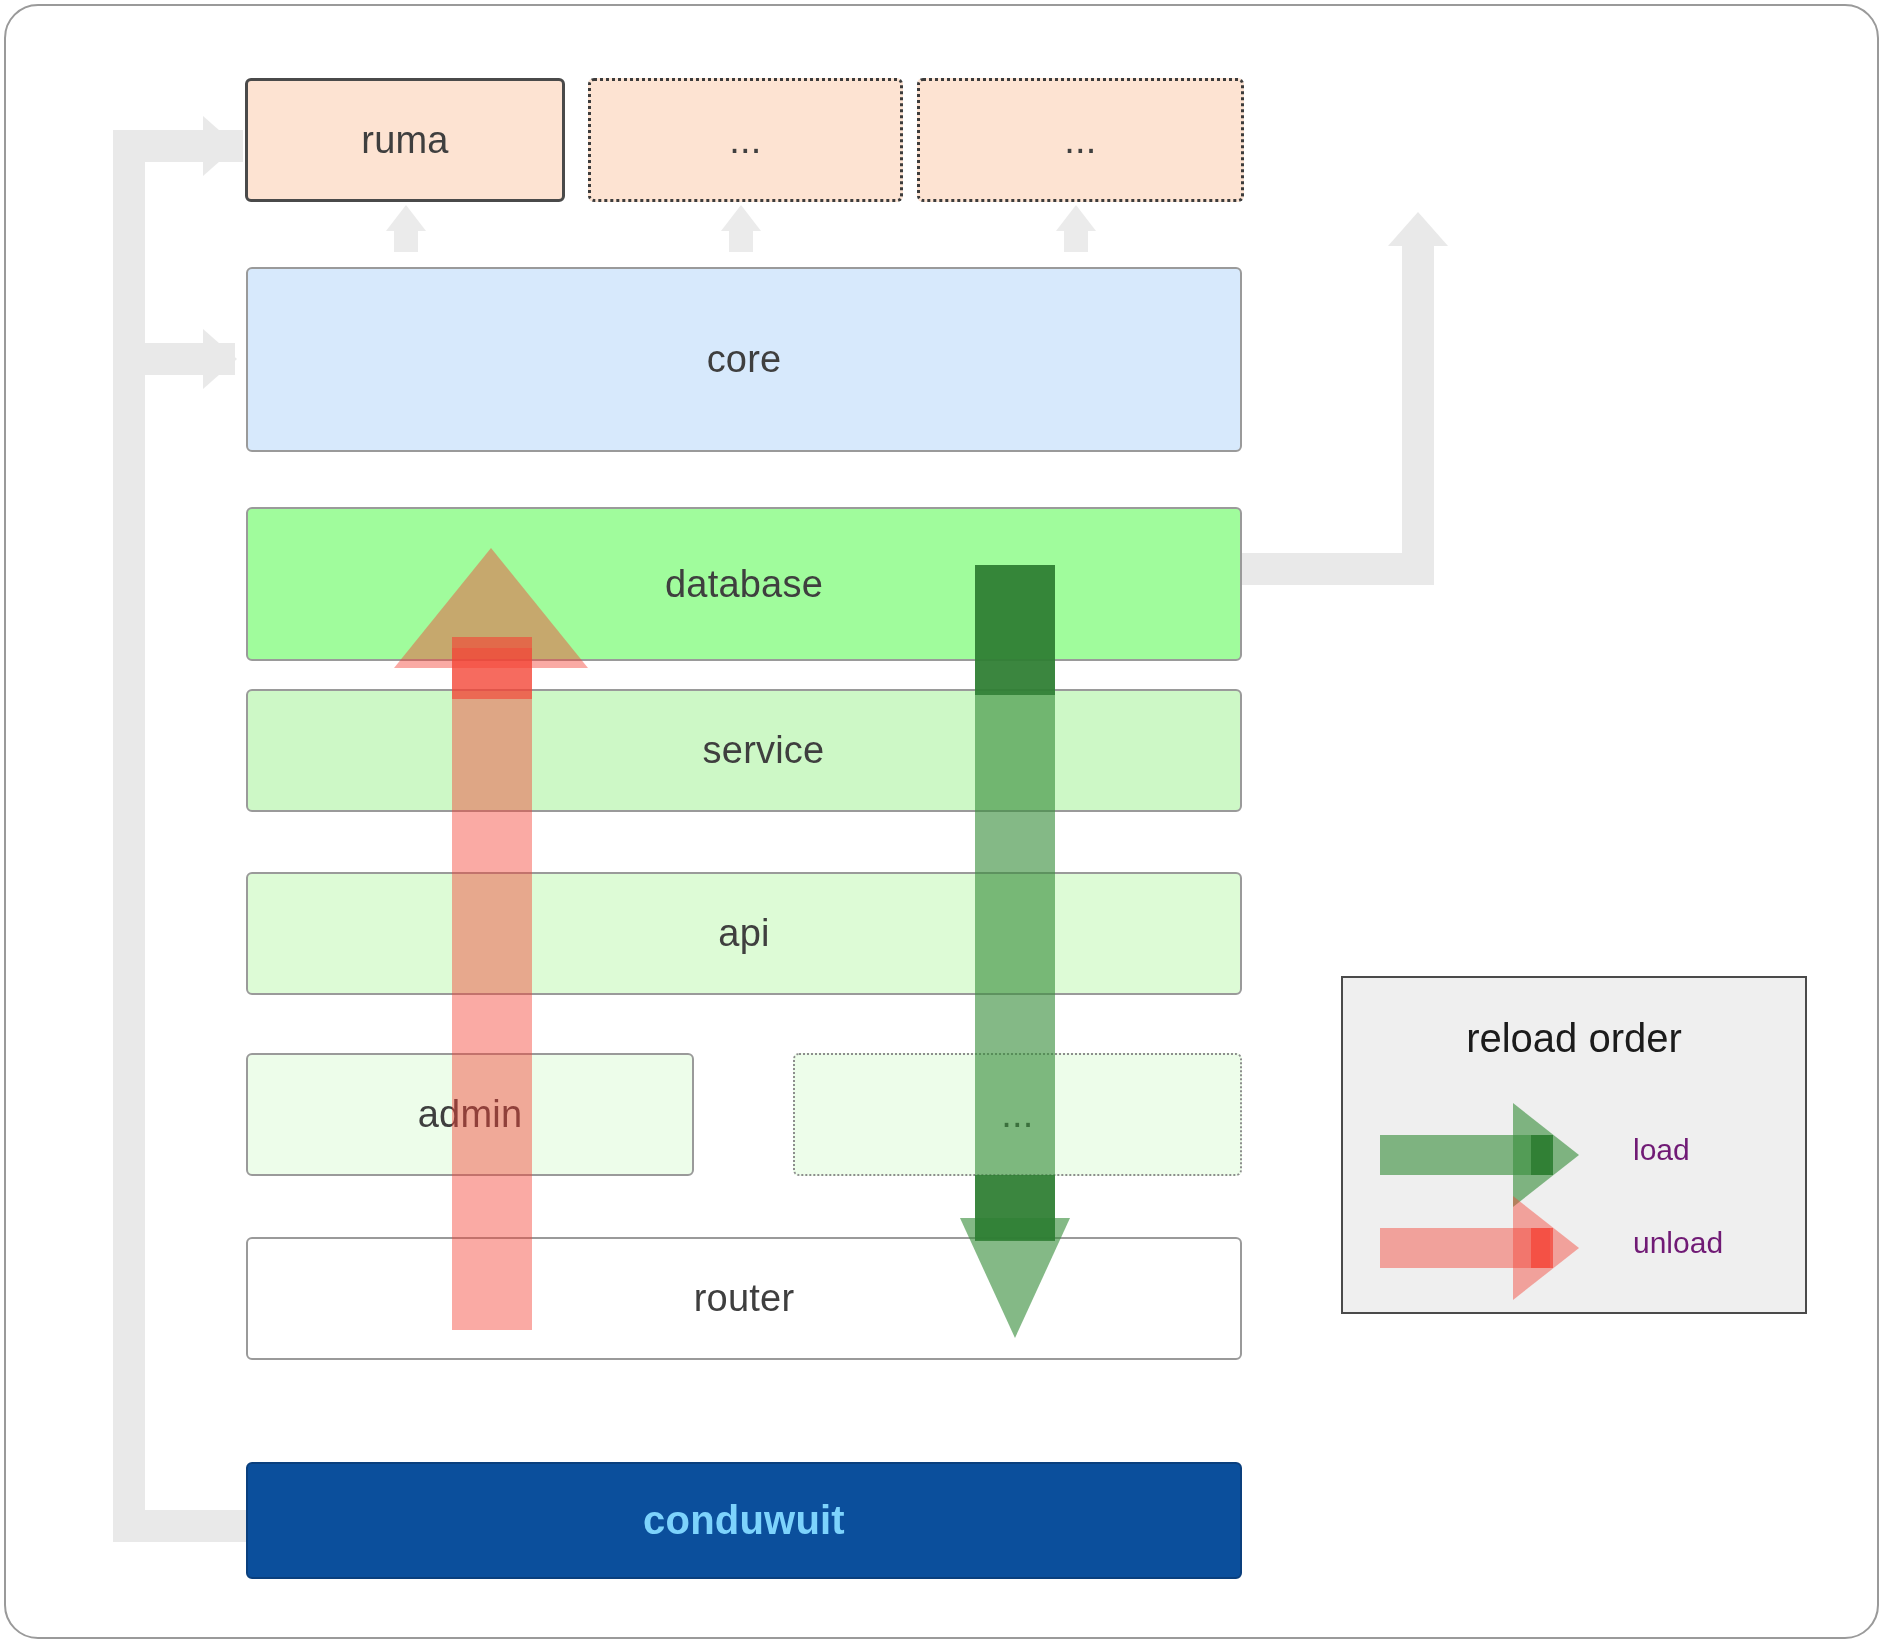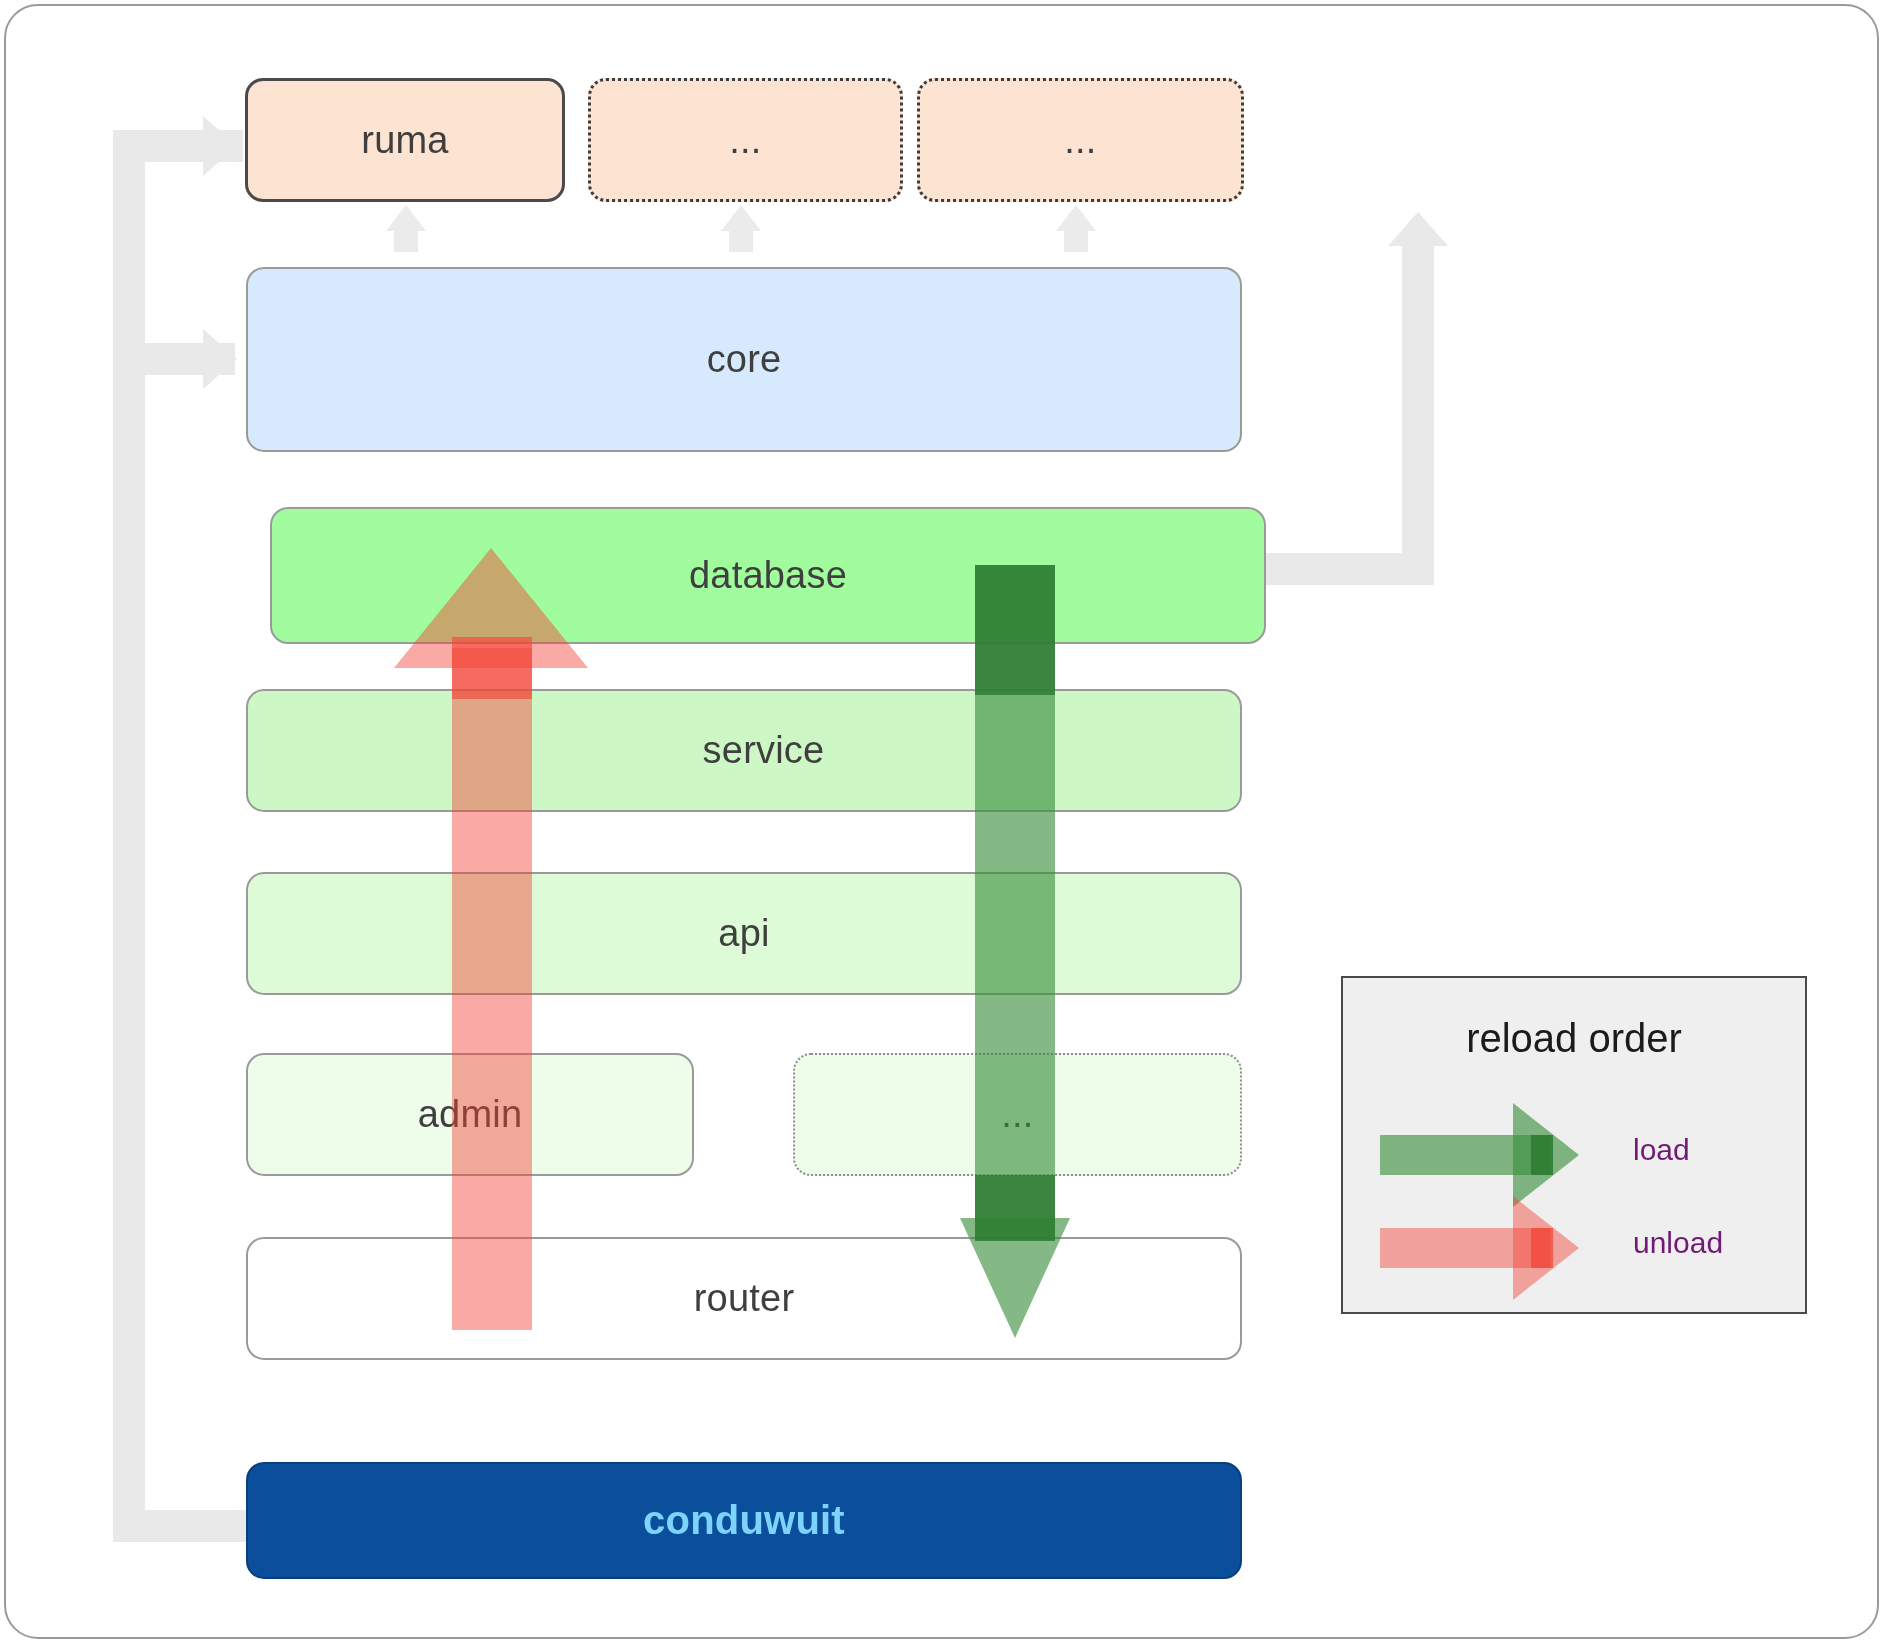--- a/index.html
+++ b/index.html
@@ -23,21 +23,21 @@
     border-radius: 34px;
     background: #ffffff;
   }
 
   
   .node {
     position: absolute;
     display: flex;
     align-items: center;
     justify-content: center;
-    border-radius: 18px;
+    border-radius: 6px;
     font-size: 38px;
     color: #3f3f3f;
     letter-spacing: .2px;
     z-index: 3;
   }
   .node.dotted { border-style: dotted !important; border-width: 3px !important; }
 
   .node .lbl { position: relative; z-index: 6; }
 
   
@@ -153,21 +153,21 @@
 
   <div class="node crate dotted" style="left:917px; top:78px; width:327px; height:124px;">
     <span class="lbl">...</span>
   </div>
 
 
   <div class="node core-box" style="left:246px; top:267px; width:996px; height:185px;">
     <span class="lbl">core</span>
   </div>
 
-  <div class="node db-box" style="left:246px; top:507px; width:996px; height:137px;margin-left:24px;">
+  <div class="node db-box" style="left:246px; top:507px; width:996px; height:154px;">
     <span class="lbl">database</span>
   </div>
 
   <div class="node svc-box" style="left:246px; top:689px; width:996px; height:123px;">
     <span class="lbl">service</span>
   </div>
 
   <div class="node api-box" style="left:246px; top:872px; width:996px; height:123px;">
     <span class="lbl">api</span>
   </div>

